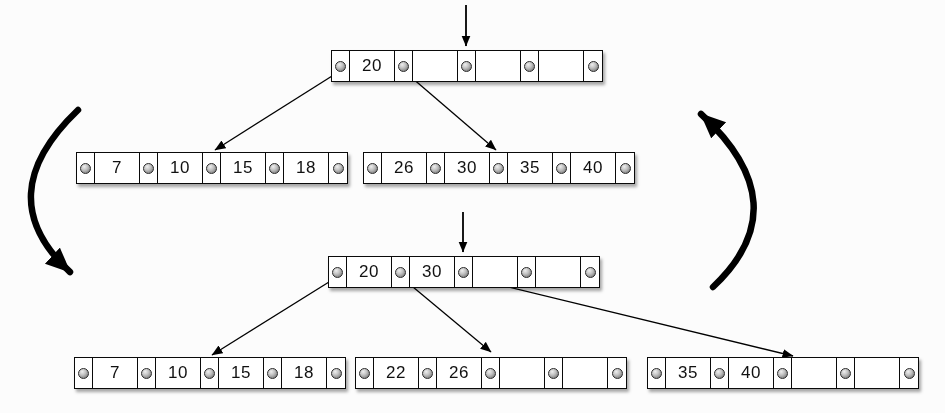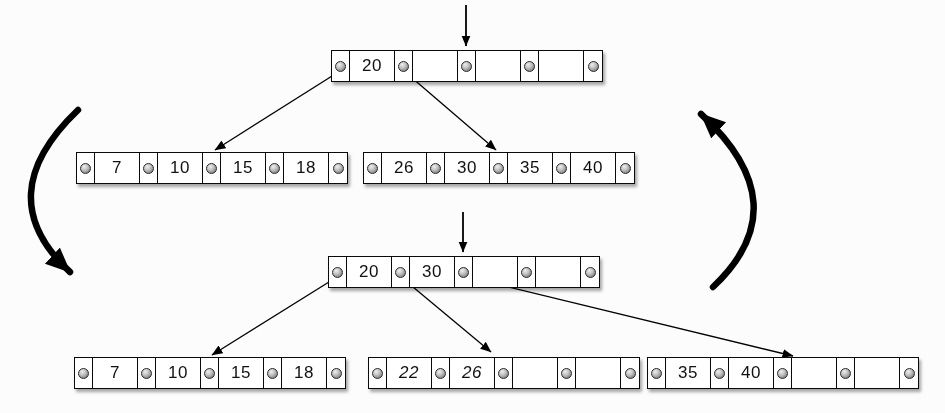--- a/index.html
+++ b/index.html
@@ -186,21 +186,21 @@
       </div>
       <div class="cell key">15</div>
       <div class="cell ptr">
         <span class="dot"></span>
       </div>
       <div class="cell key">18</div>
       <div class="cell ptr">
         <span class="dot"></span>
       </div>
     </div>
-    <div class="node" style="left: 368px; top: 357px; font-style: italic;">
+    <div class="node" style="left: 355px; top: 357px;">
       <div class="cell ptr">
         <span class="dot"></span>
       </div>
       <div class="cell key">22</div>
       <div class="cell ptr">
         <span class="dot"></span>
       </div>
       <div class="cell key">26</div>
       <div class="cell ptr">
         <span class="dot"></span>

